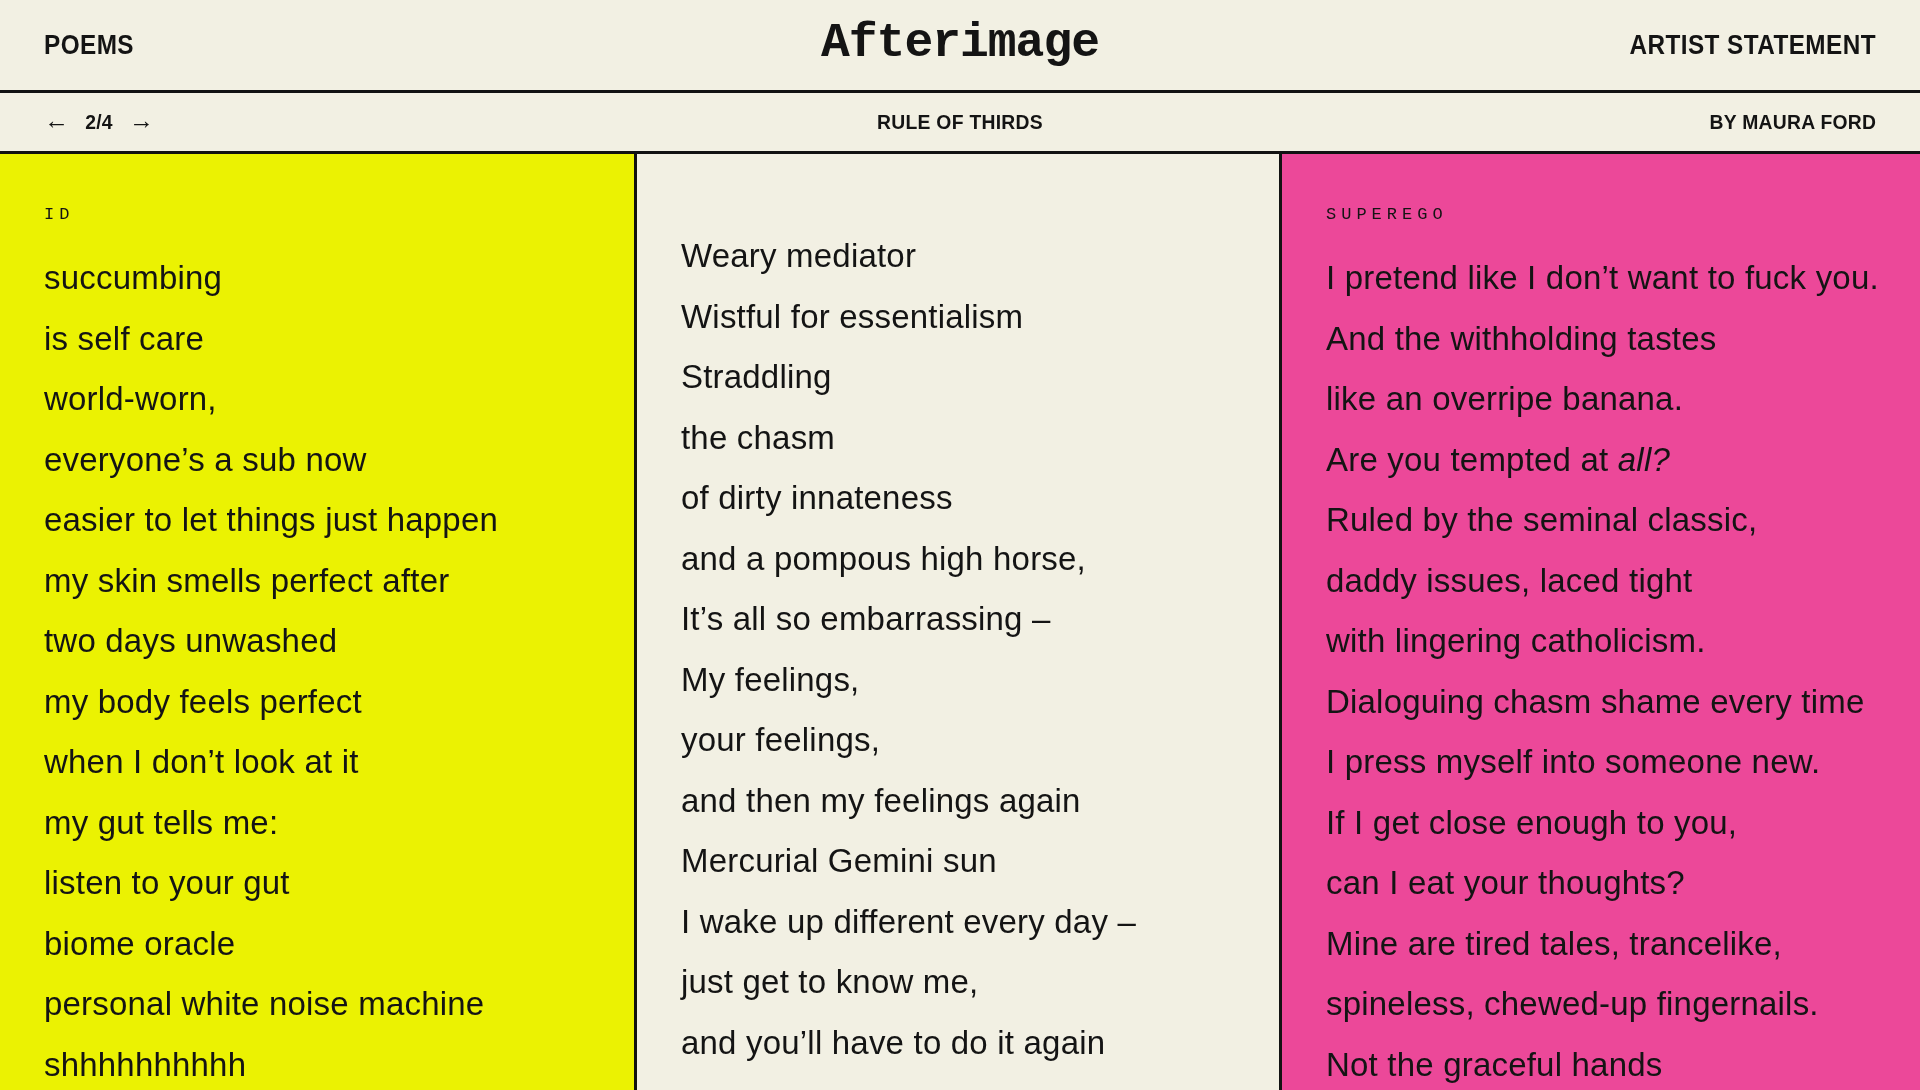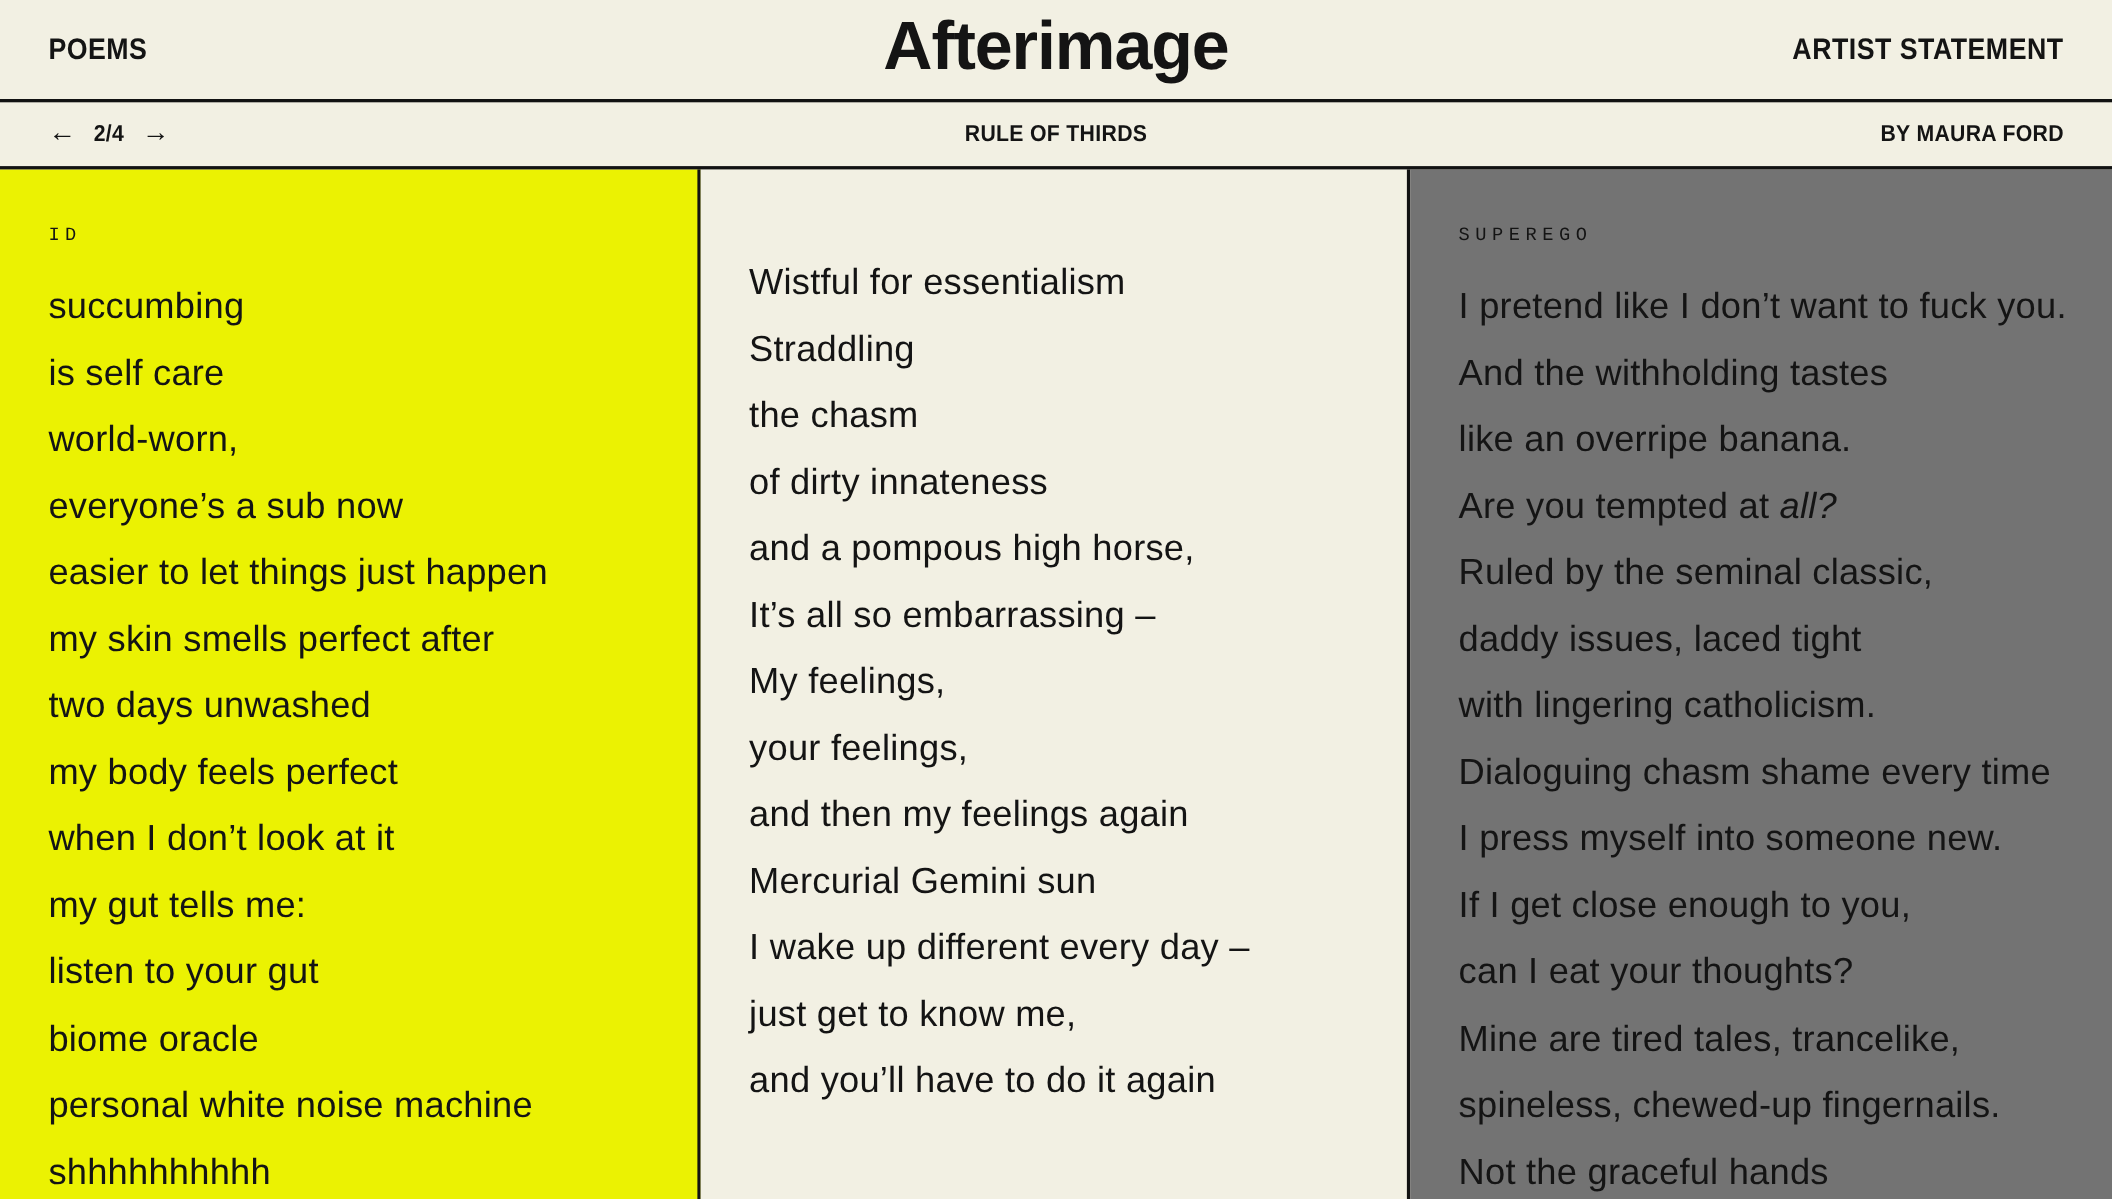--- a/index.html
+++ b/index.html
@@ -31,23 +31,23 @@
     cursor: pointer;
     display: inline-block;
   }
   .cond-l { transform: scaleX(0.9); transform-origin: left center; }
   .cond-r { transform: scaleX(0.9); transform-origin: right center; }
   .logo {
     position: absolute;
     left: 50%;
     top: 50%;
     transform: translate(-50%, -54%);
-    font-family: Liberation Sans, sans-serif;
+    font-family: Liberation Mono, monospace;
     font-weight: 700;
-    font-size: 62px;
+    font-size: 48px;
     letter-spacing: -1px;
     cursor: pointer;
     white-space: nowrap;
   }
 
   
   .subbar {
     height: 61px;
     flex: 0 0 61px;
     display: flex;
@@ -145,37 +145,38 @@
           <div class="line">my gut tells me:</div>
           <div class="line">listen to your gut</div>
           <div class="line">biome oracle</div>
           <div class="line">personal white noise machine</div>
           <div class="line">shhhhhhhhhh</div>
         </div>
     </section>
 
     <section class="col col-2" style="background: rgb(242, 240, 227);">
       <div class="poem">
+          <div class="line">Weary mediator</div>
           <div class="line">Wistful for essentialism</div>
           <div class="line">Straddling</div>
           <div class="line">the chasm</div>
           <div class="line">of dirty innateness</div>
           <div class="line">and a pompous high horse,</div>
           <div class="line">It’s all so embarrassing –</div>
           <div class="line">My feelings,</div>
           <div class="line">your feelings,</div>
           <div class="line">and then my feelings again</div>
           <div class="line">Mercurial Gemini sun</div>
           <div class="line">I wake up different every day –</div>
           <div class="line">just get to know me,</div>
           <div class="line">and you’ll have to do it again</div>
         </div>
     </section>
 
-    <section class="col col-3" style="background: #737373;">
+    <section class="col col-3" style="background: #ec4899;">
       <div class="col-header">SUPEREGO</div>
       <div class="poem">
           <div class="line">I pretend like I don’t want to fuck you.</div>
           <div class="line">And the withholding tastes</div>
           <div class="line">like an overripe banana.</div>
           <div class="line">Are you tempted at <em>all?</em></div>
           <div class="line">Ruled by the seminal classic,</div>
           <div class="line">daddy issues, laced tight</div>
           <div class="line">with lingering catholicism.</div>
           <div class="line">Dialoguing chasm shame every time</div>

